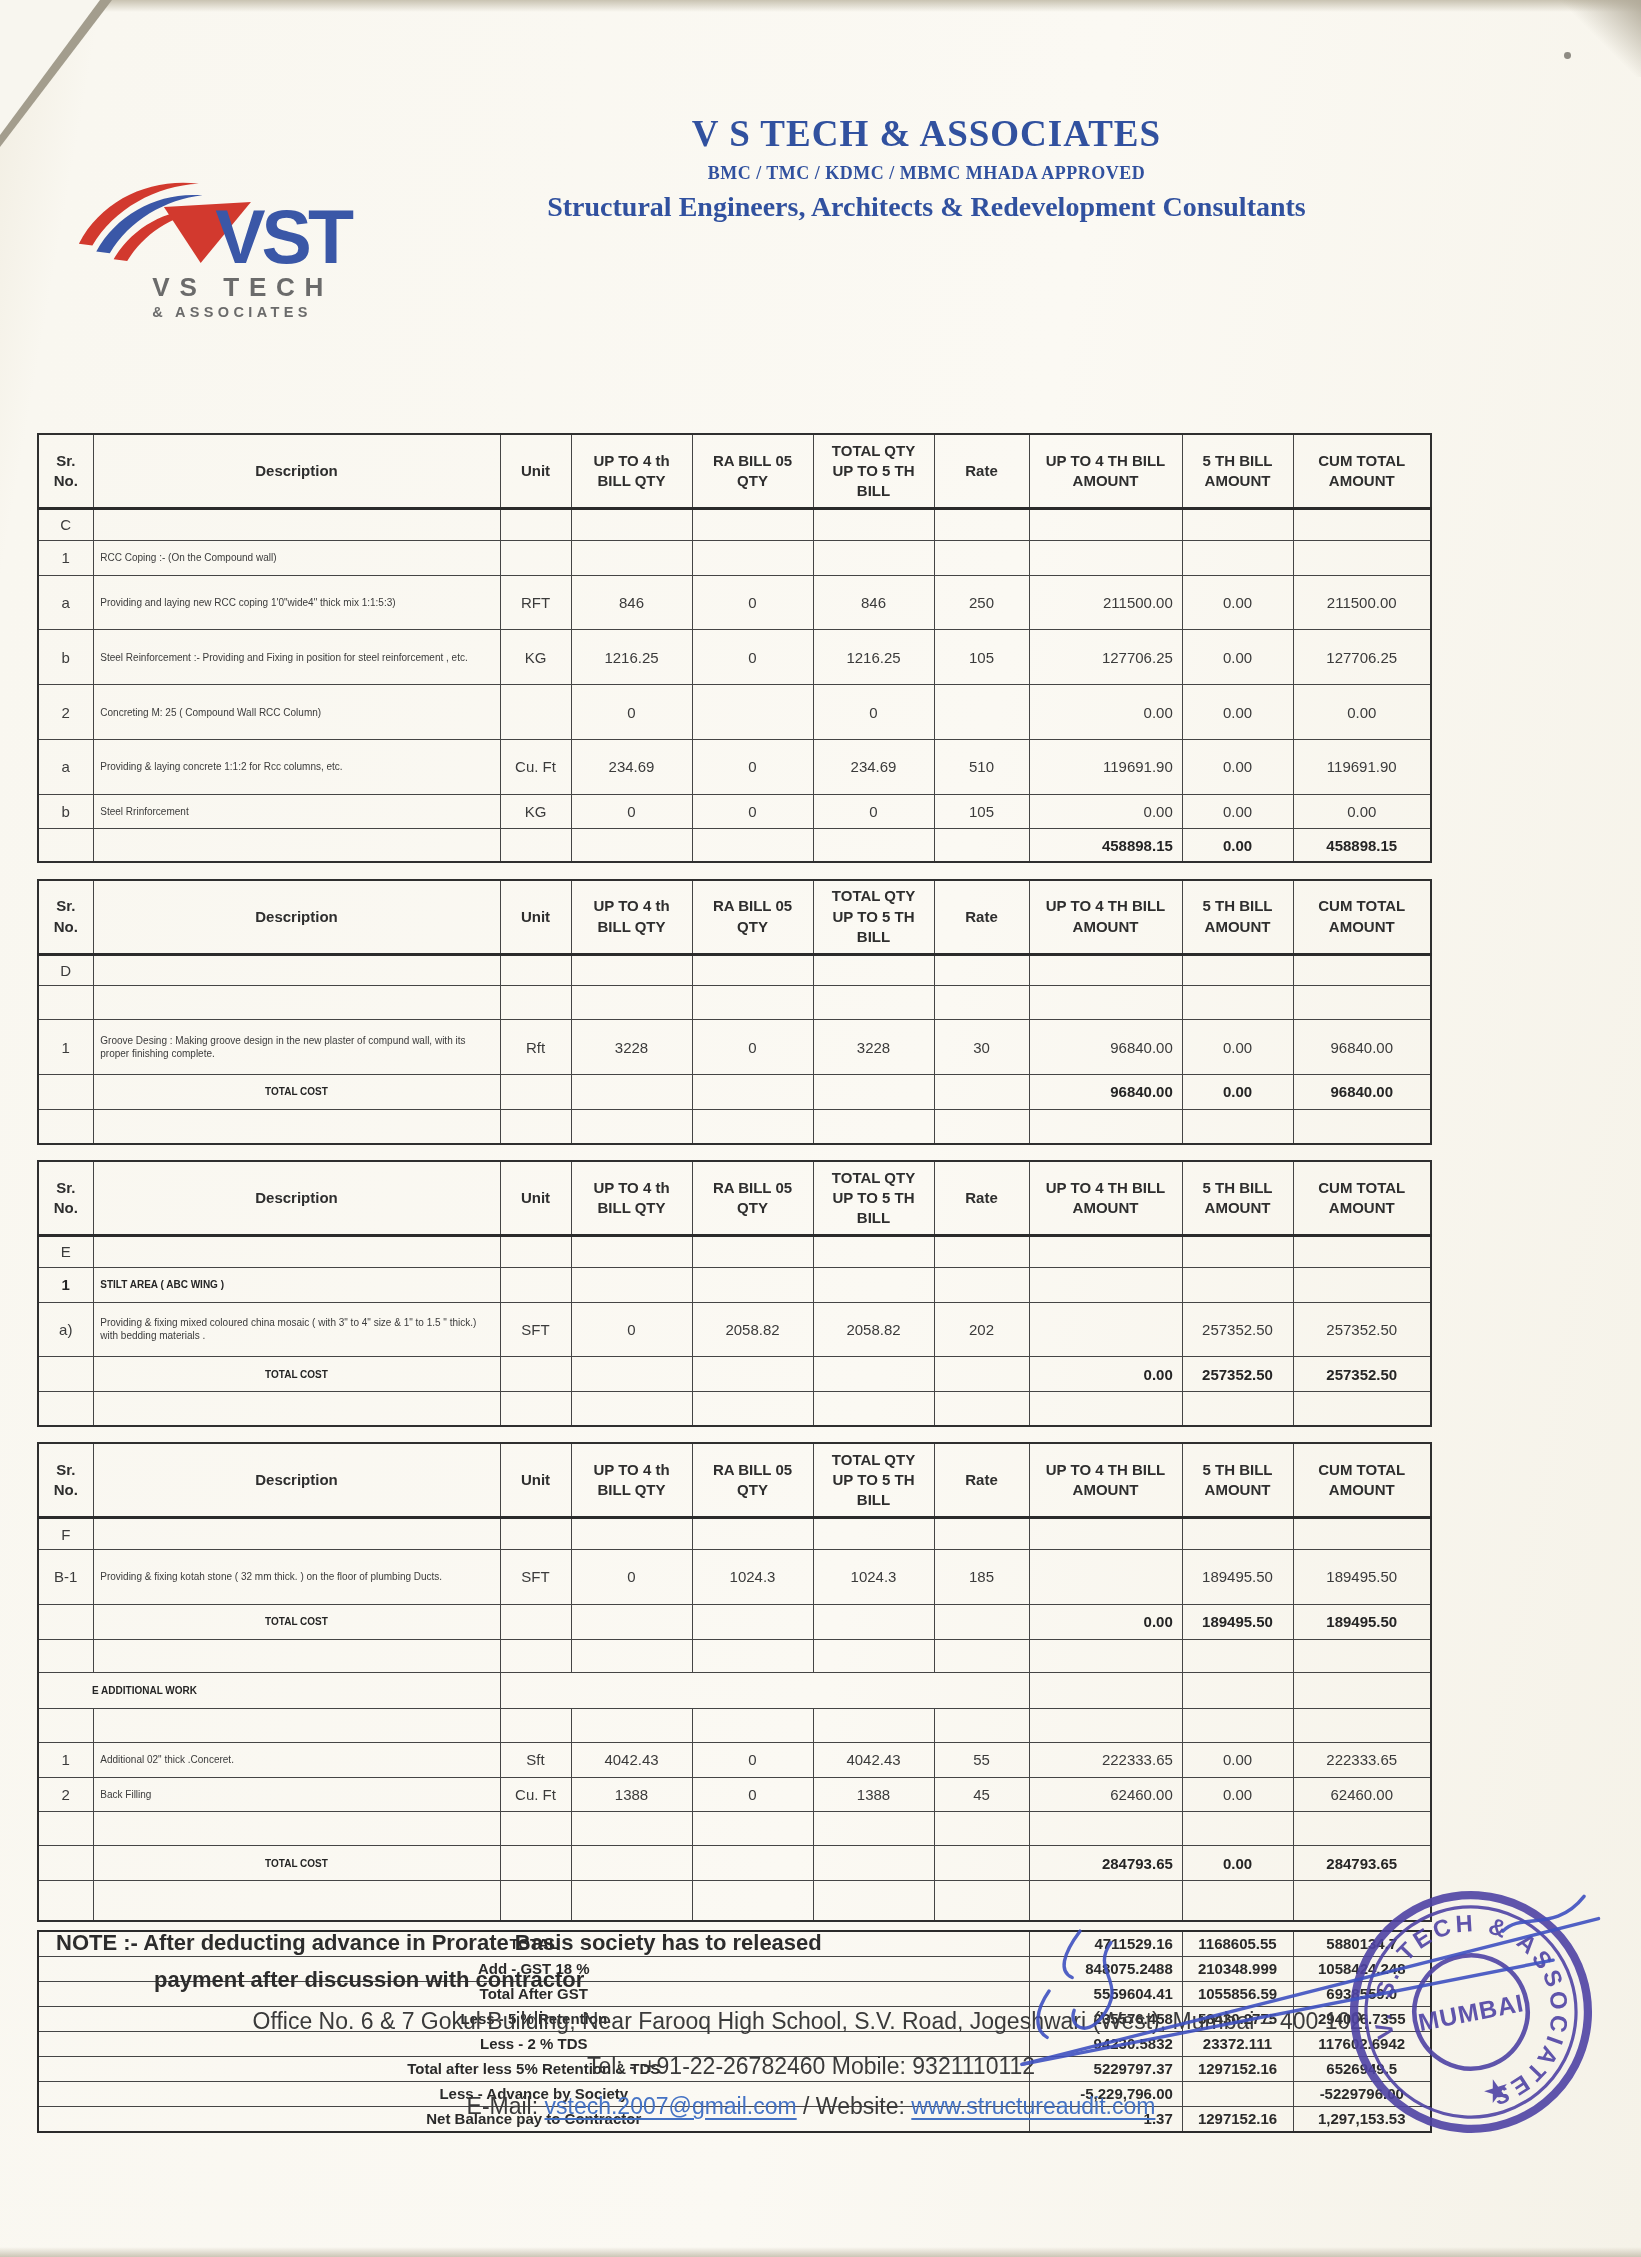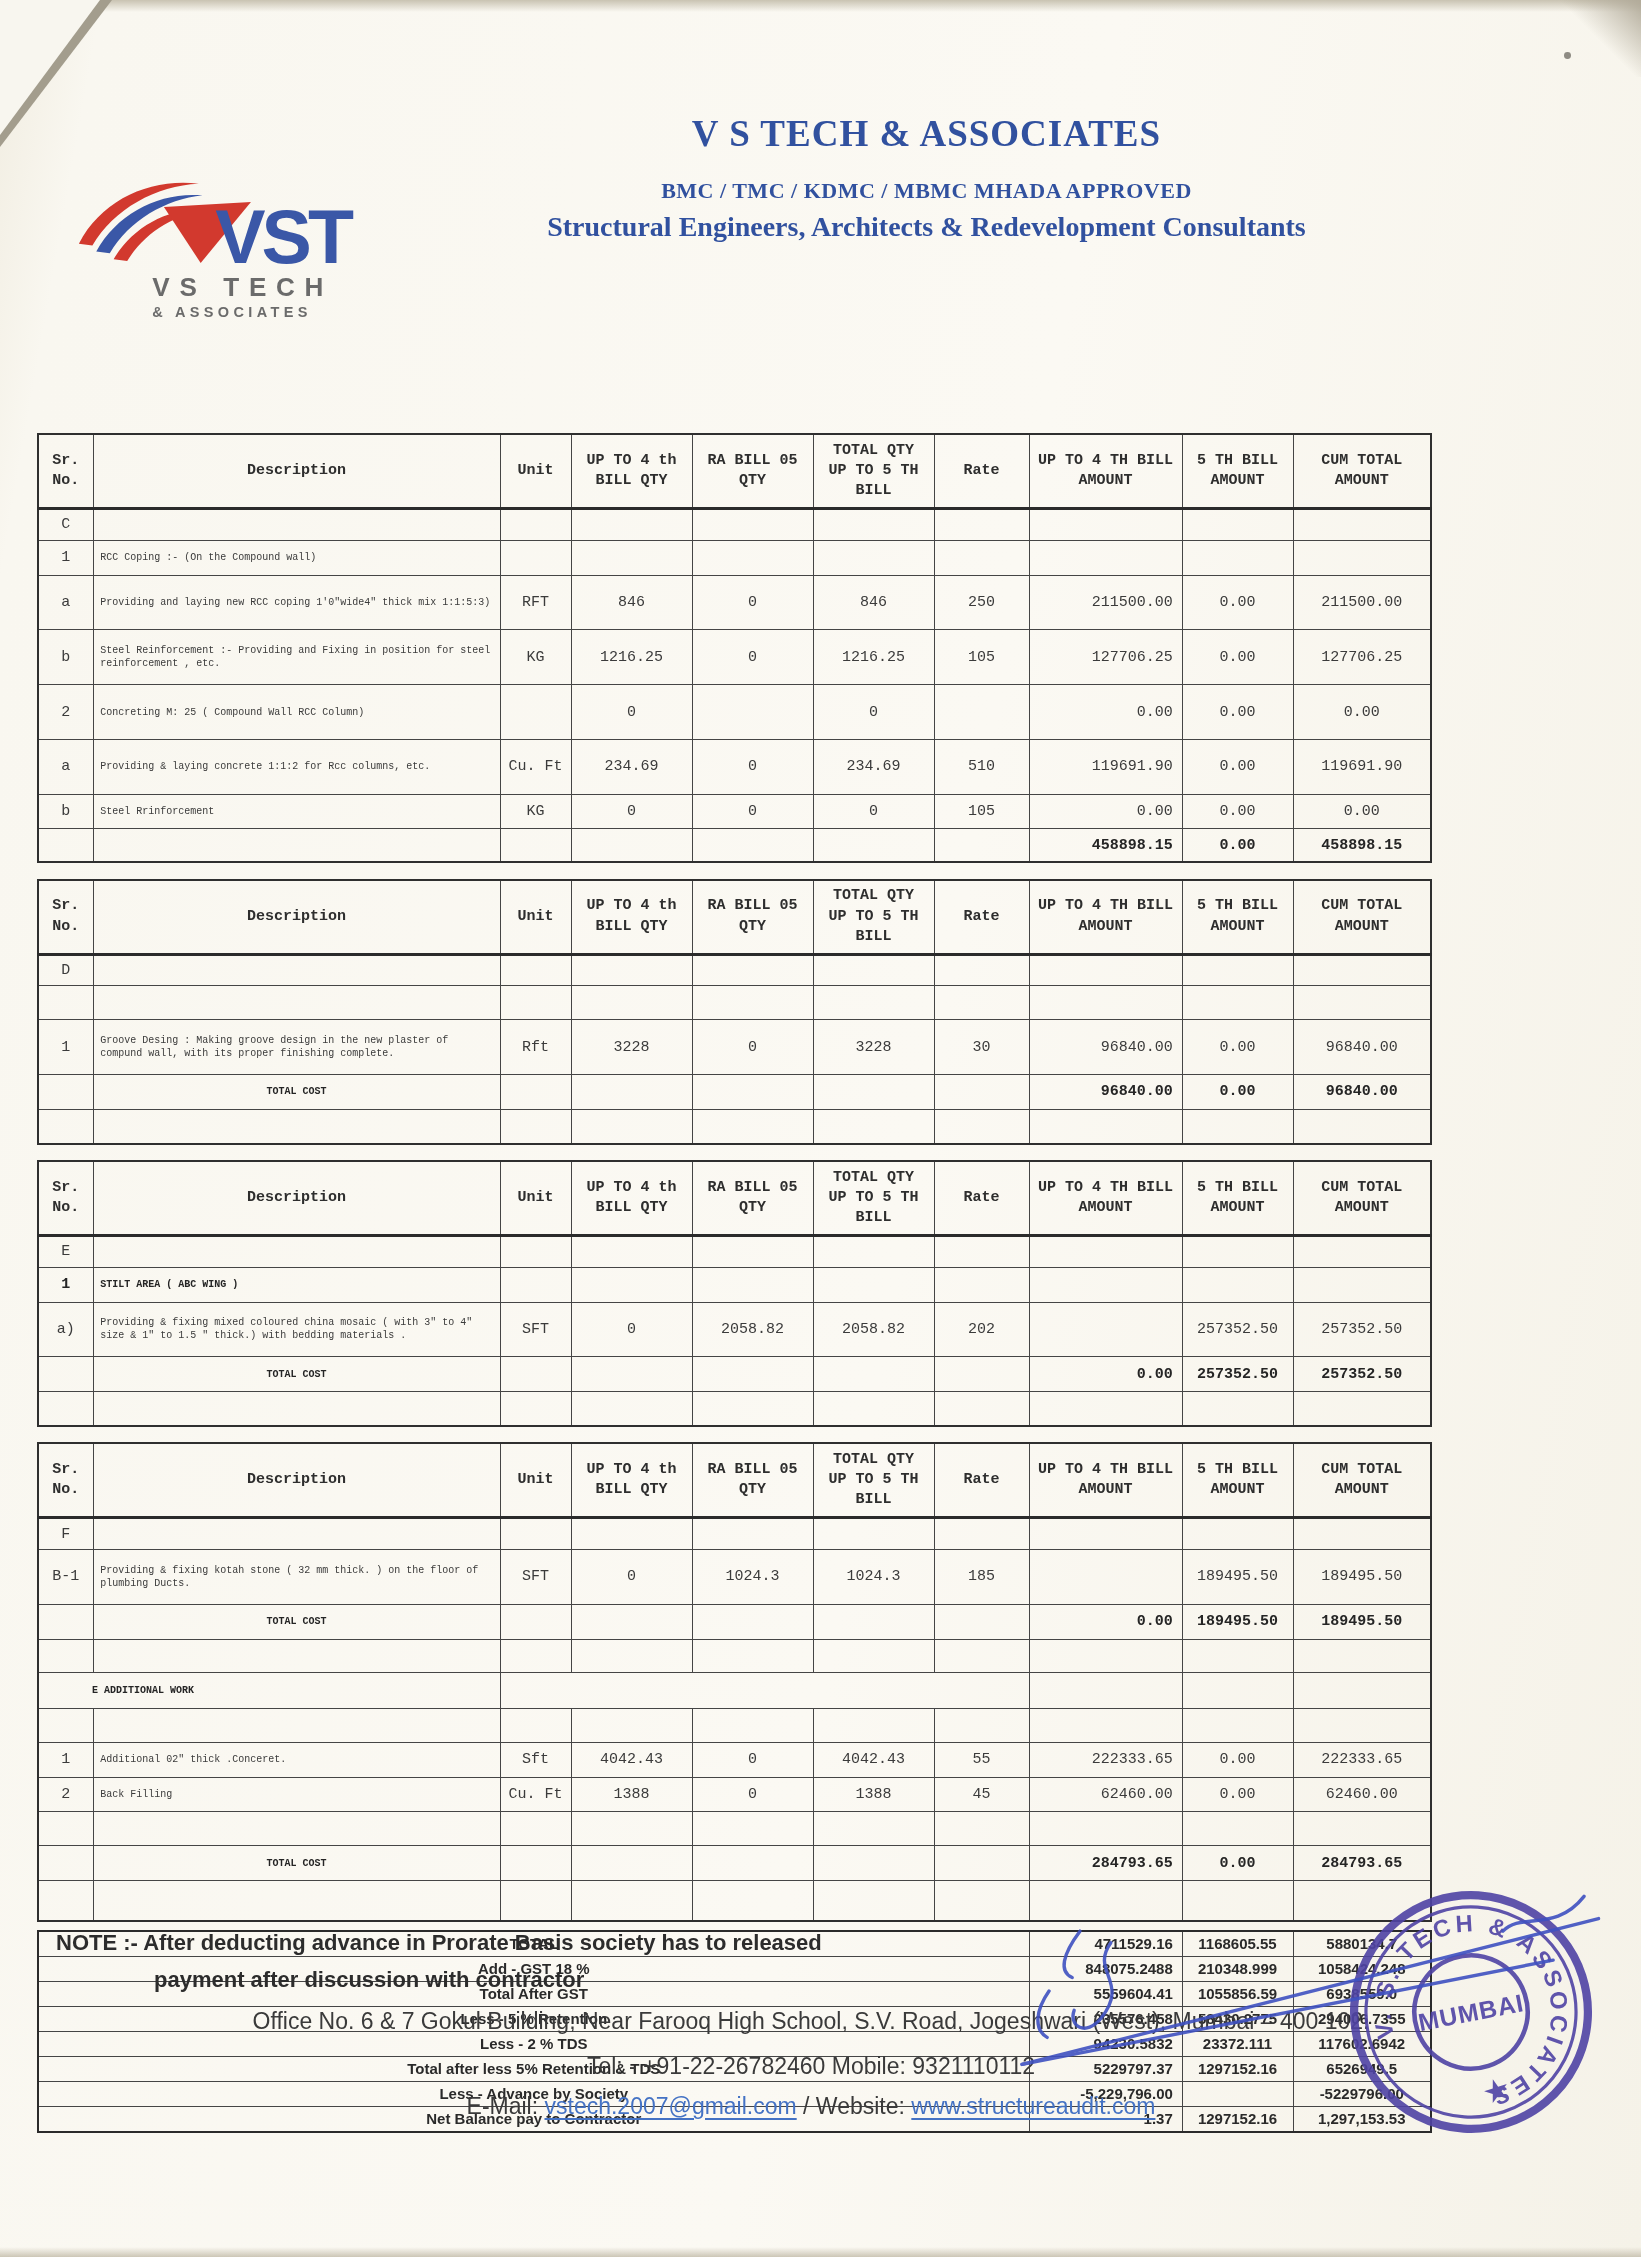--- a/index.html
+++ b/index.html
@@ -12,27 +12,27 @@
   .corner-tr{position:absolute;top:0;right:0;width:106px;height:77px;background:linear-gradient(225deg,#b2ab9a 0%,rgba(0,0,0,0) 45%);}
   .fold-back{position:absolute;top:0;left:0;width:0;height:0;border-top:147px solid #a39d8d;border-right:112px solid transparent;}
   .fold-front{position:absolute;top:0;left:0;width:0;height:0;border-top:135px solid #f8f6ef;border-right:100px solid transparent;}
   .ink-dot{position:absolute;left:1564px;top:52px;width:6.8px;height:6.8px;border-radius:50%;background:#55524a;opacity:.65;}
 
   
   .logo{position:absolute;left:75px;top:176px;width:290px;height:145px;}
   .header-text{position:absolute;left:328px;top:112px;width:1197px;text-align:center;
                color:#31519f;font-family:"Liberation Serif",serif;}
   .company{font-size:37px;font-weight:bold;letter-spacing:1px;}
-  .approvals{font-size:22px;font-weight:bold;margin-top:23px;letter-spacing:0.5px;}
+  .approvals{font-size:18px;font-weight:bold;margin-top:8px;letter-spacing:0.5px;}
   .tagline{font-size:28px;font-weight:bold;margin-top:6.8px;}
 
   
   .tables-wrap{position:absolute;left:37px;top:433px;width:1392px;}
   table{border-collapse:collapse;table-layout:fixed;width:1392px;background:transparent;}
-  table.bill-table{margin-bottom:15.4px;border:2.4px solid #2f2f2f;font-family:Liberation Mono, monospace;}
+  table.bill-table{margin-bottom:15.4px;border:2.4px solid #2f2f2f;}
   th,td{border:1.5px solid #454545;font-size:15px;color:#3b3b3b;vertical-align:middle;
         overflow:hidden;padding:1px 2.9px;}
   thead th{font-weight:bold;color:#2e2e2e;text-align:center;white-space:pre-line;height:70px;
            border-bottom:3.4px solid #2b2b2b;line-height:1.35;}
   td.c-sr{text-align:center;}
   td.c-desc{text-align:left;padding:2.9px 6.8px;line-height:1.3;font-size:10px;}
   td.c-unit,td.c-q4,td.c-ra5,td.c-tq5,td.c-rate{text-align:center;}
   td.c-a4{text-align:right;padding-right:8.7px;}
   td.c-a5,td.c-cum{text-align:center;}
   tr.r-sec td{height:24px;}

